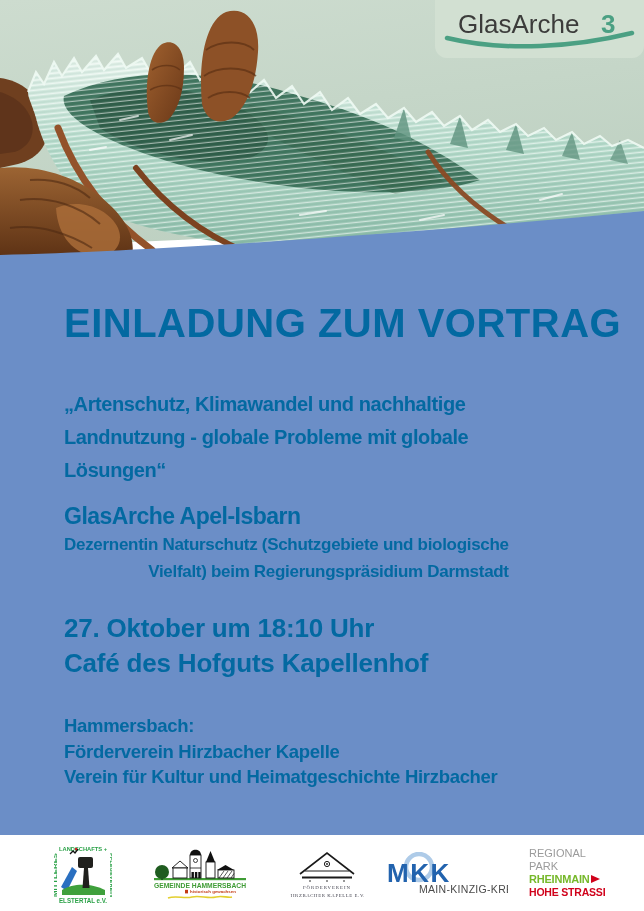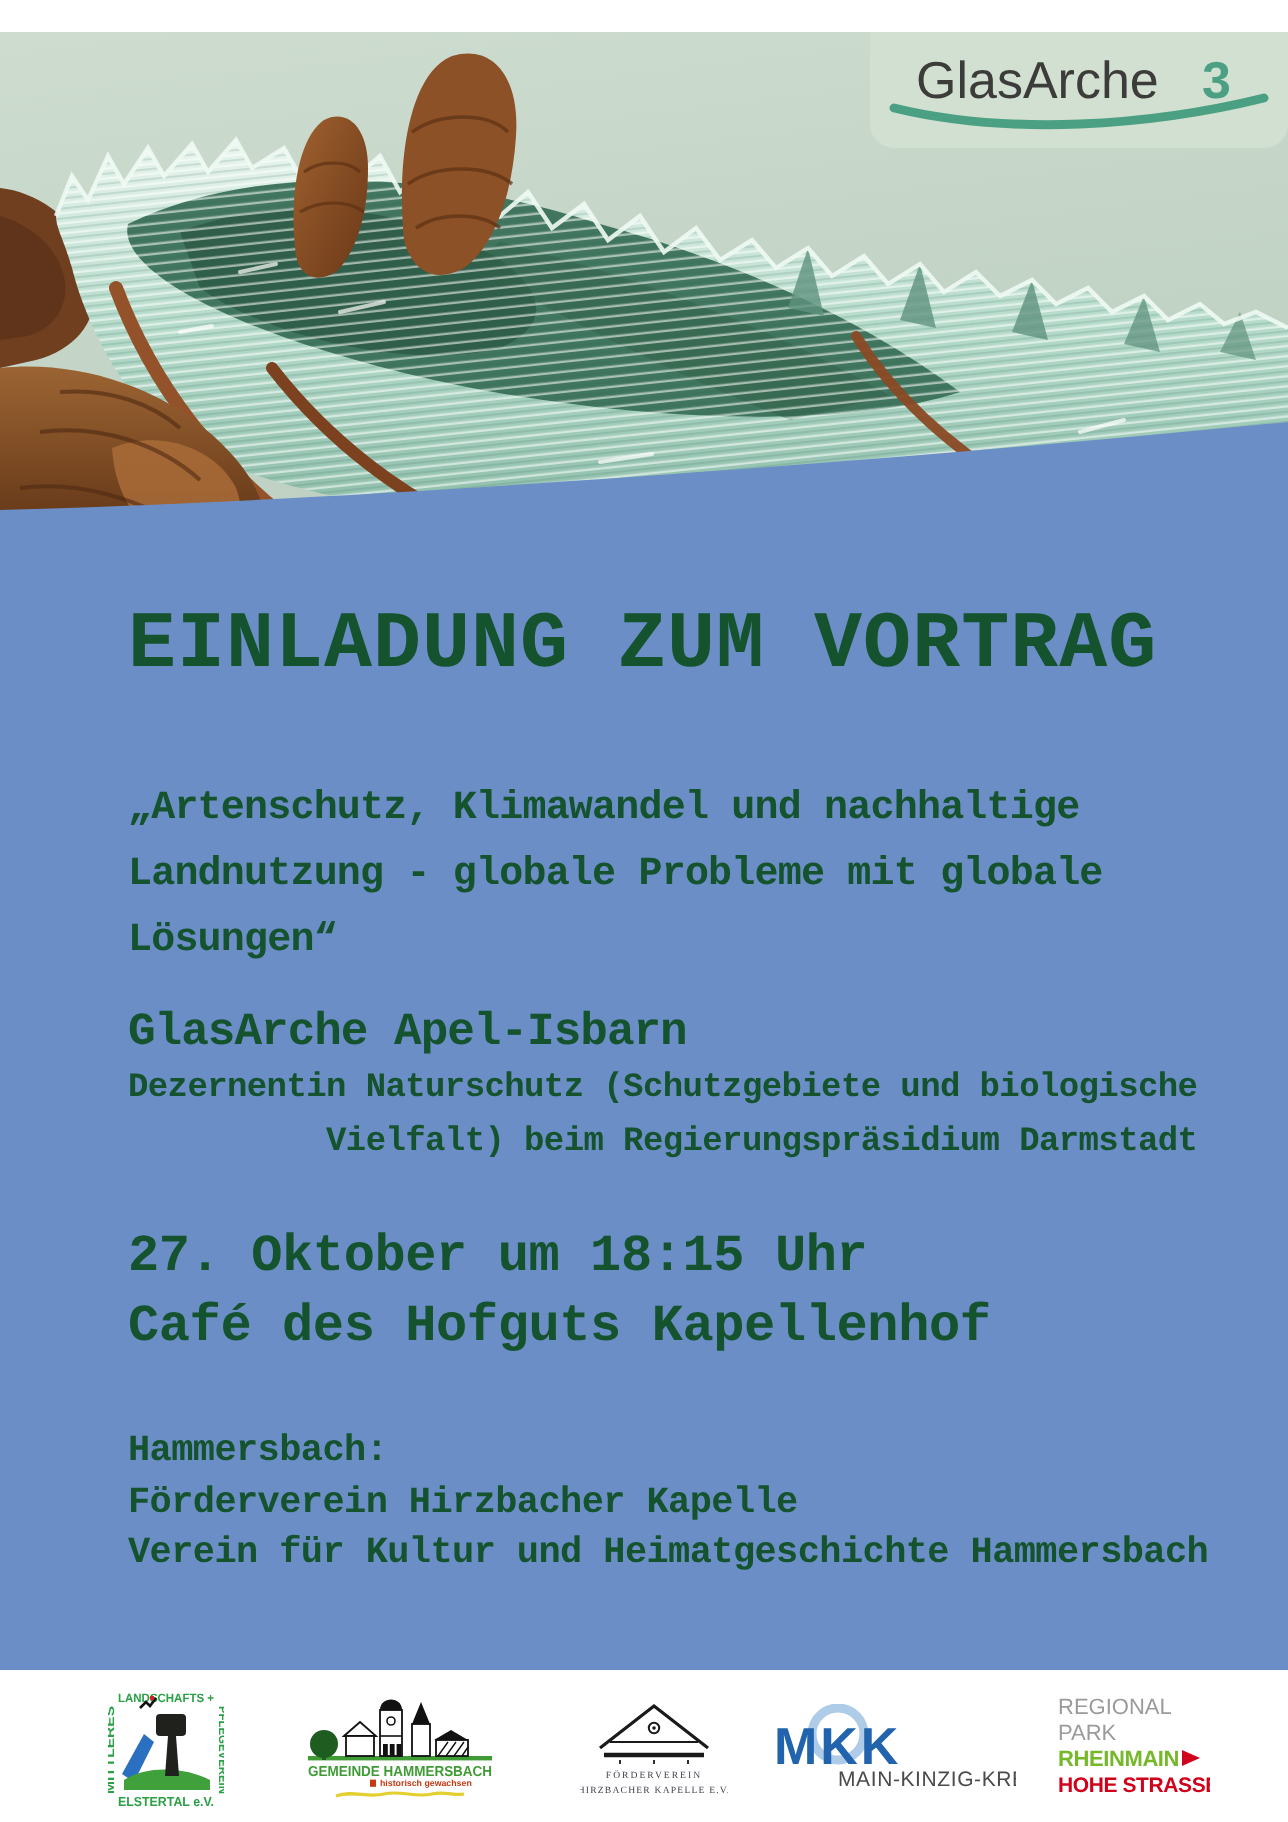--- a/index.html
+++ b/index.html
@@ -1,25 +1,25 @@
 <!DOCTYPE html>
 <html><head>
 <meta charset="utf-8">
 <style>
   html,body{margin:0;padding:0;background:#888;}
   .page{
     position:relative;width:644px;height:911px;margin:0 auto;
     background:#ffffff;overflow:hidden;
     font-family:"Liberation Sans",sans-serif;
   }
-  .hero{position:absolute;top:16px;left:0;width:519px;height:262px;}
+  .hero{position:absolute;top:0;left:0;width:519px;height:262px;}
   .hero svg{display:block;}
   .blue-curve{position:absolute;top:205px;left:0;width:644px;height:57px;}
   .blue-body{position:absolute;top:260px;left:0;width:644px;height:575px;background:#6b8ec7;}
-  .txt{position:absolute;color:#14532d;white-space:nowrap;z-index:3;font-family:Liberation Mono, monospace;}
+  .txt{position:absolute;color:#0369a1;white-space:nowrap;z-index:3;}
   .heading{left:64px;top:301px;font-size:40px;font-weight:700;letter-spacing:.5px;}
   .topic{left:64px;top:388px;font-size:20px;font-weight:700;line-height:33px;letter-spacing:-.4px;}
   .speaker-name{left:64px;top:503px;font-size:23px;font-weight:700;letter-spacing:-.5px;}
   .speaker-role{left:64px;top:532px;font-size:17px;font-weight:700;line-height:26.5px;letter-spacing:-.3px;text-align:right;}
   .event{left:64px;top:611px;font-size:26px;font-weight:700;line-height:35px;letter-spacing:-.2px;}
   .organizer{left:64px;top:713px;font-size:18.5px;font-weight:700;line-height:25.5px;letter-spacing:-.3px;}
   .footer{position:absolute;left:0;top:835px;width:644px;height:76px;background:#fff;}
   .flogo{position:absolute;}
   .flogo svg{display:block;}
 </style>
@@ -139,28 +139,28 @@
     <div>Lösungen“</div>
   </div>
 
   <div class="txt speaker-name">GlasArche Apel-Isbarn</div>
   <div class="txt speaker-role">
     <div>Dezernentin Naturschutz (Schutzgebiete und biologische</div>
     <div>Vielfalt) beim Regierungspräsidium Darmstadt</div>
   </div>
 
   <div class="txt event">
-    <div>27. Oktober um 18:15 Uhr</div>
+    <div>27. Oktober um 18:10 Uhr</div>
     <div>Café des Hofguts Kapellenhof</div>
   </div>
 
   <div class="txt organizer">
     <div>Hammersbach:</div>
     <div>Förderverein Hirzbacher Kapelle</div>
-    <div>Verein für Kultur und Heimatgeschichte Hammersbach</div>
+    <div>Verein für Kultur und Heimatgeschichte Hirzbacher</div>
   </div>
 
   <div class="footer">
 
     <div class="flogo" style="left:54px;top:8px;">
       <svg width="58" height="62" viewBox="0 0 58 62" xmlns="http://www.w3.org/2000/svg" font-family="Liberation Sans, sans-serif">
         <rect width="58" height="62" fill="#ffffff"></rect>
         <text x="29" y="8" font-size="6" font-weight="bold" fill="#2aa147" text-anchor="middle" textLength="48" lengthAdjust="spacingAndGlyphs">LANDSCHAFTS +</text>
         <text transform="translate(55.5,10) rotate(90)" font-size="6" font-weight="bold" fill="#2aa147" textLength="44" lengthAdjust="spacingAndGlyphs">PFLEGEVEREIN</text>
         <text transform="translate(3,54) rotate(-90)" font-size="6" font-weight="bold" fill="#2aa147" textLength="44" lengthAdjust="spacingAndGlyphs">MITTLERES</text>

